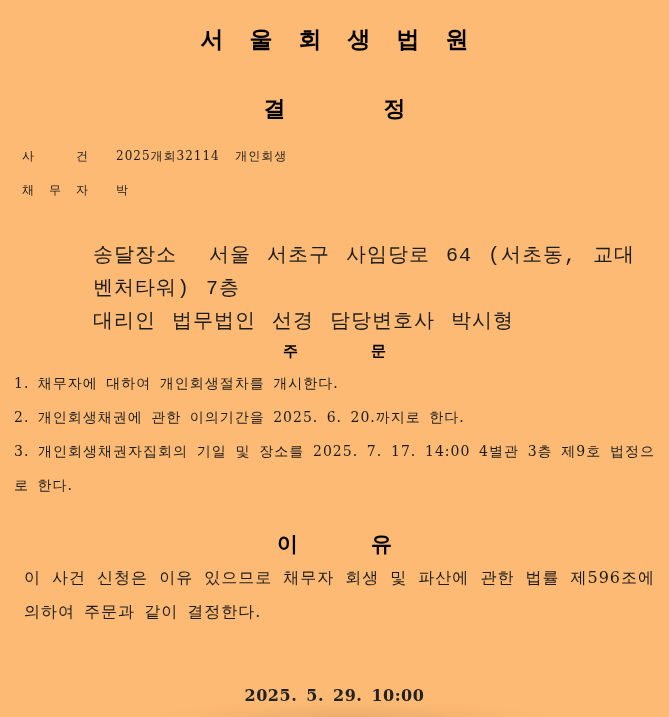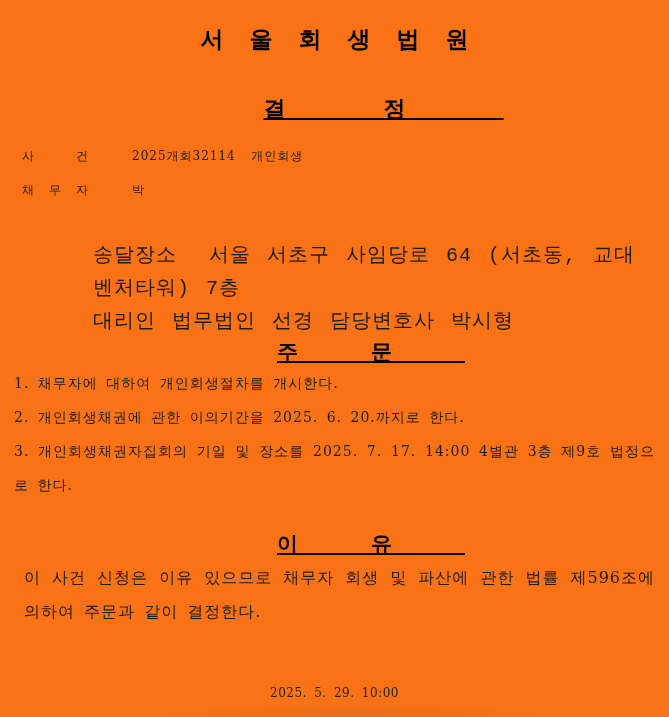--- a/index.html
+++ b/index.html
@@ -4,21 +4,21 @@
 <style>
   html, body {
     margin: 0;
     padding: 0;
     background: #ffffff;
   }
   .page {
     position: relative;
     width: 669px;
     height: 717px;
-    background: #f97316;
+    background: #fdba74;
     overflow: hidden;
     font-family: "DejaVu Serif", "Liberation Serif", serif;
     color: #1c1c1c;
   }
   .pre { white-space: pre-wrap; }
 
   
   .court-title {
     position: absolute;
     top: 24px;
@@ -36,25 +36,24 @@
   }
 
   
   .h-decision, .h-order, .h-reason {
     position: absolute;
     left: 0;
     width: 100%;
     text-align: center;
     font-weight: bold;
     color: #000000;
-    text-decoration: underline;
   }
   .h-decision { top: 94px; font-size: 22px; line-height: 28px; }
   .h-decision span { letter-spacing: 98px; padding-left: 98px; }
-  .h-order   { top: 338px; font-size: 21px; line-height: 27px; }
+  .h-order   { top: 338px; font-size: 15px; line-height: 27px; }
   .h-order span, .h-reason span { letter-spacing: 73px; padding-left: 73px; }
   .h-reason  { top: 530px; font-size: 21px; line-height: 27px; }
 
   
   .party-block {
     position: absolute;
     top: 139px;
     left: 22px;
     right: 14px;
     font-size: 12px;
@@ -64,21 +63,21 @@
   }
   .row { display: flex; }
   .row-label {
     display: inline-block;
     width: 66px;
     text-align: justify;
     text-align-last: justify;
     letter-spacing: 0;
     flex: none;
   }
-  .row-value { margin-left: 44px; }
+  .row-value { margin-left: 28px; }
 
   
   .addr-block {
     position: absolute;
     top: 239px;
     left: 93px;
     right: 14px;
     font-size: 20px;
     line-height: 33px;
     letter-spacing: 1px;
@@ -112,24 +111,25 @@
     text-align: justify;
   }
 
   
   .date-line {
     position: absolute;
     top: 686px;
     left: 0;
     width: 100%;
     text-align: center;
-    font-size: 12px;
+    font-size: 16px;
     letter-spacing: 0.5px;
     word-spacing: 3px;
     color: #222222;
+    font-weight: bold;
   }
 
   
   .scan-shadow {
     position: absolute;
     bottom: -18px;
     left: 140px;
     width: 420px;
     height: 34px;
     border-radius: 50%;

